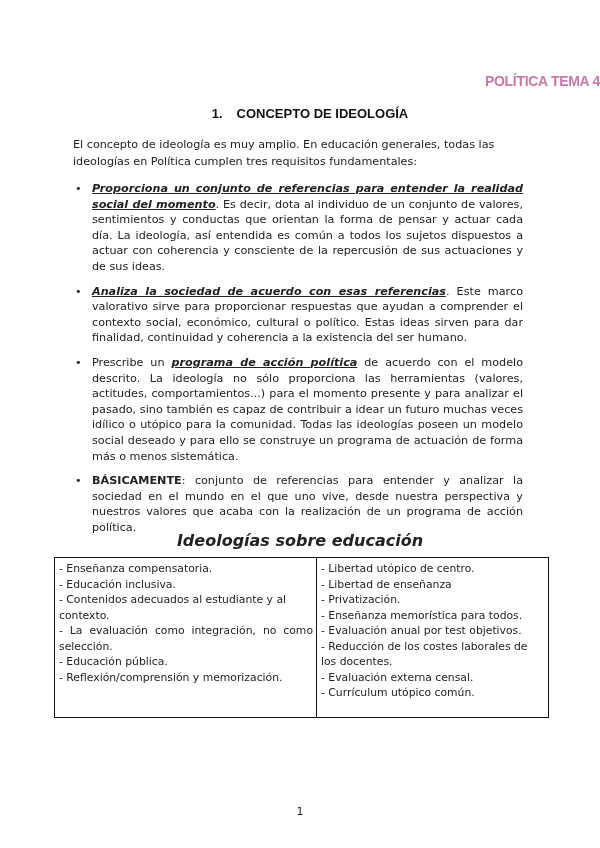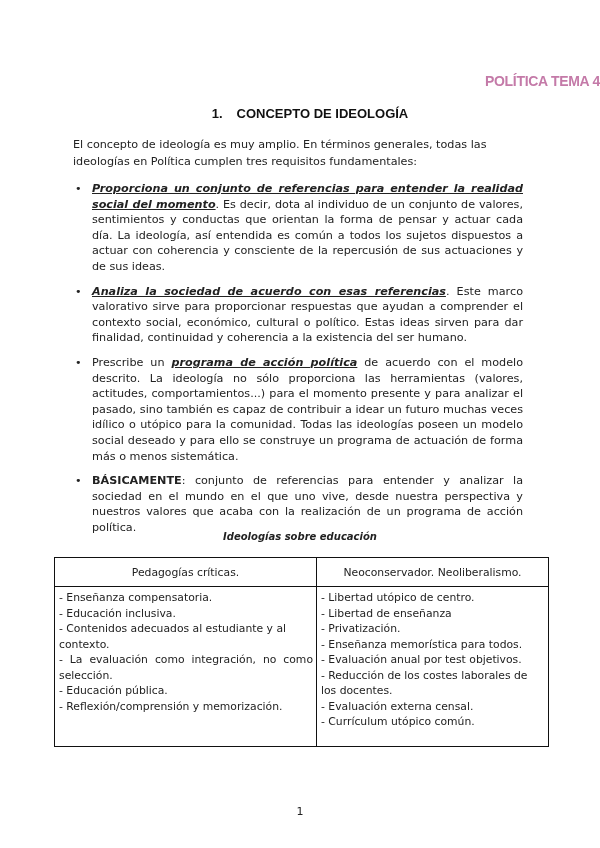--- a/index.html
+++ b/index.html
@@ -15,41 +15,41 @@
   .intro { position: absolute; top: 136px; left: 73px; width: 450px; font-size: 11.2px;
            line-height: 17px; color: #222; }
   ul.points { position: absolute; top: 181px; left: 73px; width: 450px; margin: 0;
               padding: 0; list-style: none; }
   ul.points li { position: relative; padding-left: 19px; font-size: 11.2px; line-height: 15.6px;
                  text-align: justify; margin-bottom: 9px; color: #222; }
   ul.points li .bullet { position: absolute; left: 2px; top: 0; }
   .bi { font-weight: bold; font-style: italic; text-decoration: underline; }
   .b { font-weight: bold; }
   .table-caption { position: absolute; top: 531px; left: 0; width: 600px; text-align: center;
-                   font-size: 10px; font-weight: bold; font-style: italic; color: #222; }
+                   font-size: 16px; font-weight: bold; font-style: italic; color: #222; }
   table.ideo { position: absolute; top: 557px; left: 54px; width: 495px; border-collapse: collapse;
                font-size: 10.8px; color: #222; }
   table.ideo th, table.ideo td { border: 1px solid #111; vertical-align: top; }
   table.ideo th { font-weight: normal; height: 26px; text-align: center; vertical-align: middle; }
   table.ideo td { padding: 3px 3px 6px 4px; line-height: 15.5px; height: 150px; }
   table.ideo .c1 { width: 254px; }
   .cell-line { display: block; }
   .page-num { position: absolute; top: 805px; left: 0; width: 600px; text-align: center;
               font-size: 11px; color: #222; }
 </style>
 </head>
 <body>
 
 <div class="title">POLÍTICA TEMA 4</div>
 
 <div class="heading">
   <span class="num">1.</span><span>CONCEPTO DE IDEOLOGÍA</span>
 </div>
 
-<p class="intro" style="margin:0">El concepto de ideología es muy amplio. En términos generales, todas las ideologías en  Política cumplen tres requisitos fundamentales:</p>
+<p class="intro" style="margin:0">El concepto de ideología es muy amplio. En educación generales, todas las ideologías en  Política cumplen tres requisitos fundamentales:</p>
 
 <ul class="points">
   <li>
     <span class="bullet">•</span>
     <span class="bi">Proporciona un conjunto de referencias para entender la realidad social del momento</span><span>. Es decir, dota al individuo de un conjunto de valores, sentimientos y  conductas que orientan la forma de pensar y actuar cada día. La ideología, así entendida  es común a todos los sujetos dispuestos a actuar con coherencia y consciente de la  repercusión de sus actuaciones y de sus ideas.</span>
   </li>
   <li>
     <span class="bullet">•</span>
     <span class="bi">Analiza la sociedad de acuerdo con esas referencias</span><span>. Este marco valorativo sirve  para proporcionar respuestas que ayudan a comprender el contexto social, económico,  cultural o político. Estas ideas sirven para dar finalidad, continuidad y coherencia a la  existencia del ser humano.</span>
   </li>
@@ -60,24 +60,20 @@
   <li>
     <span class="bullet">•</span>
     <span class="b">BÁSICAMENTE</span><span>: conjunto de referencias para entender y analizar la sociedad en el mundo en el que uno vive, desde nuestra perspectiva y nuestros valores que acaba con la realización de un programa de acción política.</span>
   </li>
 </ul>
 
 <div class="table-caption">Ideologías sobre educación</div>
 
 <table class="ideo">
   <tbody>
-      <tr>
-    <th class="c1">Pedagogías críticas.</th>
-    <th>Neoconservador. Neoliberalismo.</th>
-  </tr>
   <tr>
     <td class="c1">
       <span class="cell-line">- Enseñanza compensatoria.</span>
       <span class="cell-line">- Educación inclusiva.</span>
       <span class="cell-line">- Contenidos adecuados al estudiante y al contexto.</span>
       <span class="cell-line" style="text-align:justify">-  La evaluación como integración, no como selección.</span>
       <span class="cell-line">- Educación pública.</span>
       <span class="cell-line">- Reflexión/comprensión y memorización.</span>
     </td>
     <td>

